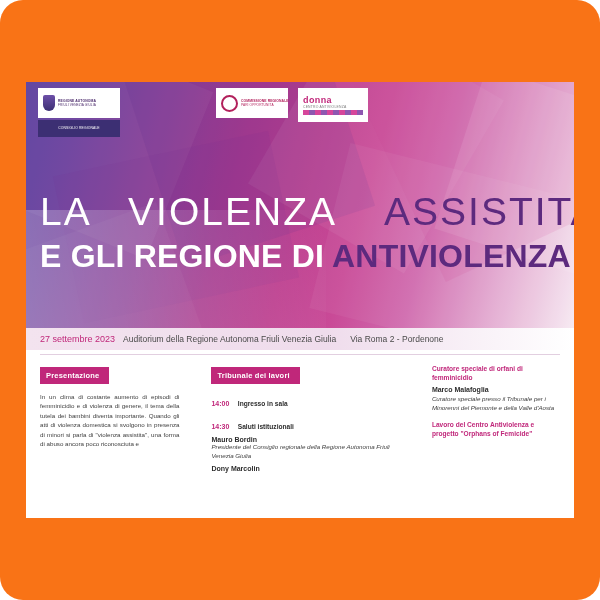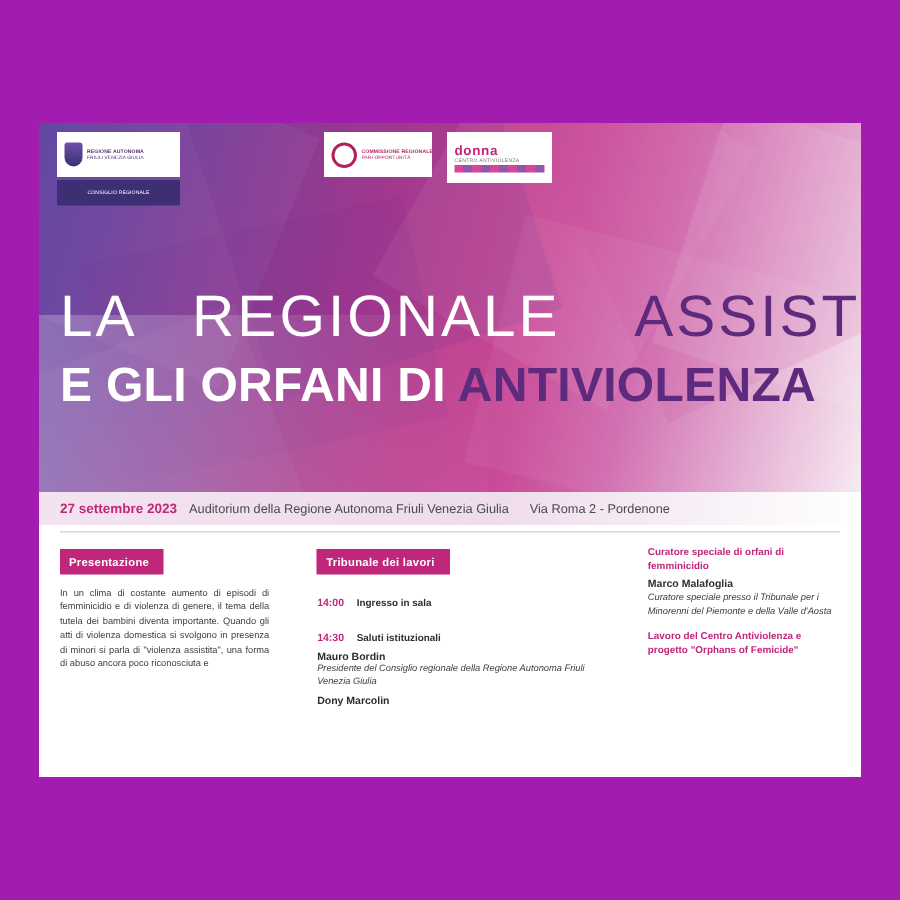--- a/index.html
+++ b/index.html
@@ -10,22 +10,23 @@
     background: #ffffff;
     font-family: "Liberation Sans", sans-serif;
   }
 
   #poster-wrap {
     position: absolute;
     left: 0;
     top: 0;
     width: 600px;
     height: 600px;
-    background: #a21caf;
+    background: #f97316;
     overflow: hidden;
+    border-radius: 23px;
   }
 
   
   .poster {
     position: absolute;
     left: 26px;
     top: 82px;
     width: 548px;
     height: 436px;
     background: #ffffff;
@@ -190,21 +191,21 @@
     width: 548px;
     height: 22px;
     display: flex;
     align-items: center;
     gap: 8px;
     padding-left: 14px;
     box-sizing: border-box;
     z-index: 5;
     background: linear-gradient(90deg,#f3e3ef 0%, #efdcec 55%, #ffffff 100%);
   }
-  .det-date { font-size: 9px; font-weight: bold; color: #c0277a; white-space: nowrap; }
+  .det-date { font-size: 9px; font-weight: normal; color: #c0277a; white-space: nowrap; }
   .det-venue { font-size: 8.5px; color: #4a4a4a; white-space: nowrap; text-align: right; }
   .det-addr { font-size: 8.5px; color: #4a4a4a; white-space: nowrap; margin-left: 6px; }
 
   .hr-thin {
     position: absolute;
     left: 14px;
     top: 272px;
     width: 520px;
     height: 1px;
     background: #e2cfe0;
@@ -350,26 +351,26 @@
         <div class="logo-d-text">donna</div>
         <div class="logo-d-sub">CENTRO ANTIVIOLENZA</div>
         <div class="logo-d-bar"></div>
       </div>
     </div>
 
     <div class="headline">
       <div class="line1">
         <span>LA</span>
         &nbsp;
-        <span>REGIONALE</span>
+        <span>VIOLENZA</span>
         &nbsp;&nbsp;
         <span class="assistita">ASSISTITA</span>
       </div>
       <div class="line2">
-        <span class="a">E GLI ORFANI DI</span>
+        <span class="a">E GLI REGIONE DI</span>
         <span class="b">ANTIVIOLENZA</span>
       </div>
     </div>
 
     <div class="details">
       <div class="det-date">27 settembre 2023</div>
       <div class="det-venue">Auditorium della Regione Autonoma Friuli Venezia Giulia</div>
       <div class="det-addr">Via Roma 2 - Pordenone</div>
     </div>
     <div class="hr-thin"></div>

